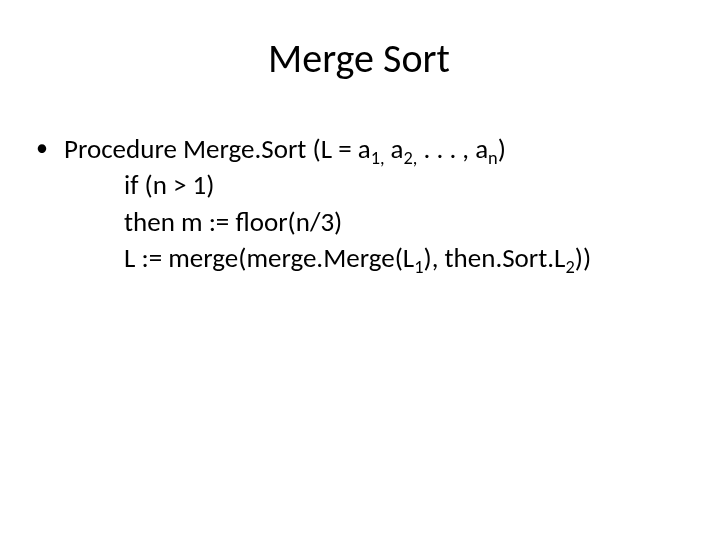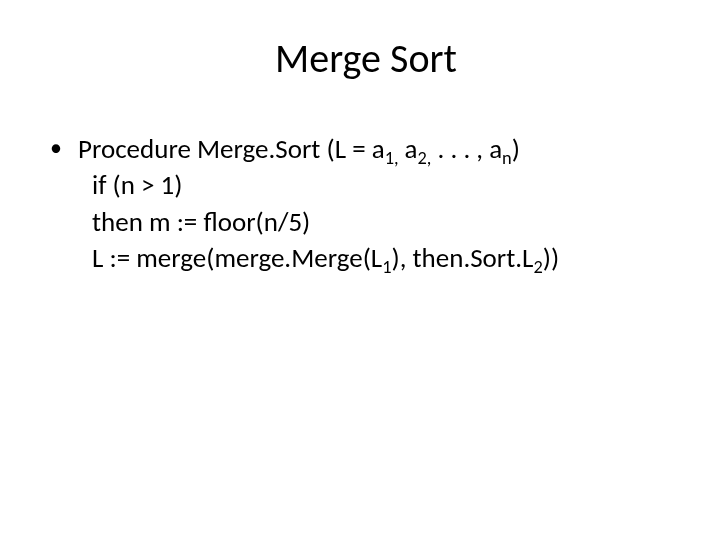--- a/index.html
+++ b/index.html
@@ -8,21 +8,21 @@
     width: 720px;
     height: 540px;
     background: #ffffff;
     font-family: Calibri, "Segoe UI", Arial, sans-serif;
     color: #000000;
   }
   .slide {
     width: 720px;
     height: 416px;
     box-sizing: border-box;
-    padding: 28px 38px 38px 50px;
+    padding: 28px 38px 38px 36px;
   }
   .title {
     text-align: center;
     font-size: 40px;
     font-weight: 400;
     margin: 6px 0 48px 0;
   }
   .body {
     font-size: 27px;
     line-height: 1.35;
@@ -35,21 +35,21 @@
     width: 28px;
     flex: 0 0 28px;
     text-align: left;
     font-size: 24px;
     line-height: 1.45;
   }
   .bullet-text {
     flex: 1;
   }
   .indent {
-    margin-left: 42px;
+    margin-left: 88px;
   }
   .sub {
     font-size: 0.68em;
     vertical-align: sub;
     line-height: 0;
   }
 </style>
 </head>
 <body>
 
@@ -61,21 +61,21 @@
 
     <div class="bullet-row">
       <div class="bullet-dot">•</div>
       <div class="bullet-text">
         <span>Procedure Merge.Sort (L = a</span><span class="sub">1,</span><span> a</span><span class="sub">2,</span><span> . . . , a</span><span class="sub">n</span><span>)</span>
       </div>
     </div>
 
     <div class="indent">if (n &gt; 1)</div>
 
-    <div class="indent">then m := floor(n/5)</div>
+    <div class="indent">then m := floor(n/3)</div>
 
 
 
     <div class="indent">
       <span>L := merge(merge.Merge(L</span><span class="sub">1</span><span>), then.Sort.L</span><span class="sub">2</span><span>))</span>
     </div>
 
   </div>
 </div>
 

